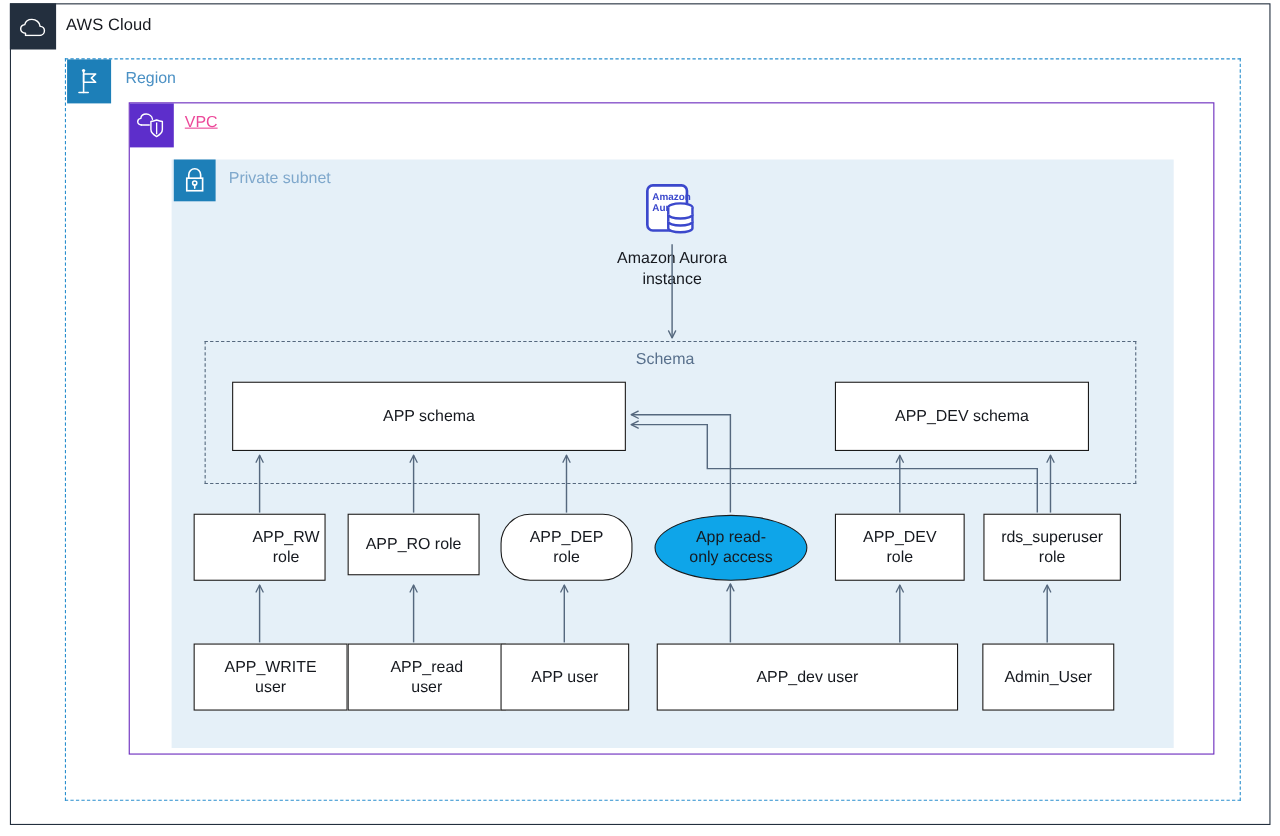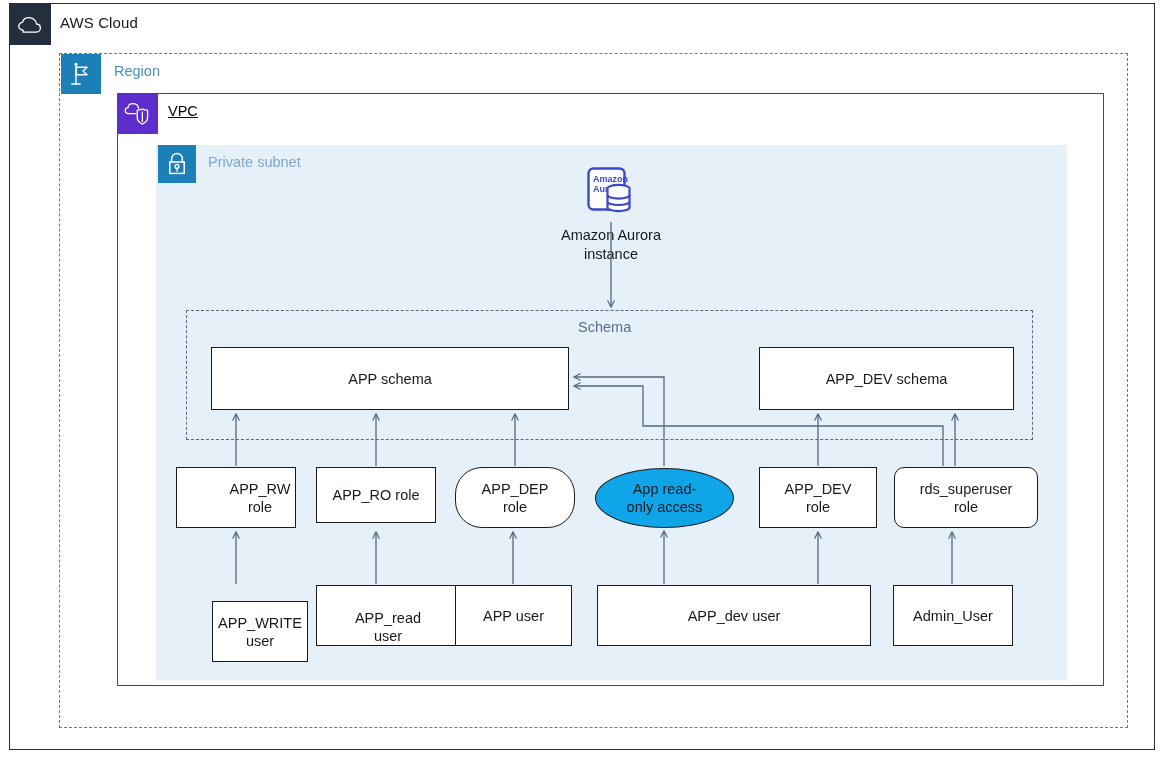--- a/index.html
+++ b/index.html
@@ -21,21 +21,21 @@
               border:1.5px dashed #2a8fce;box-sizing:border-box;background:transparent;}
   .region-icon{position:absolute;left:61px;top:54px;width:40px;height:40px;background:#1d7fb8;
                display:flex;align-items:center;justify-content:center;}
   .region-title{position:absolute;left:114px;top:63px;font-size:14.5px;color:#4a90c4;
                 white-space:nowrap;}
 
   .vpc-box{position:absolute;left:117px;top:93px;width:987px;height:593px;
            border:1.5px solid #6a29bd;box-sizing:border-box;background:transparent;}
   .vpc-icon{position:absolute;left:118px;top:94px;width:40px;height:40px;background:#5d2ecb;
             display:flex;align-items:center;justify-content:center;}
-  .vpc-title{position:absolute;left:168px;top:103px;font-size:14.5px;color:#000000;
+  .vpc-title{position:absolute;left:168px;top:103px;font-size:14.5px;color:#ec4899;
              white-space:nowrap;text-decoration:underline;}
 
   .subnet-box{position:absolute;left:156px;top:145px;width:911px;height:535px;
               background:#e5f0f8;}
   .subnet-icon{position:absolute;left:158px;top:145px;width:38px;height:38px;background:#1d7fb8;
                display:flex;align-items:center;justify-content:center;}
   .subnet-title{position:absolute;left:208px;top:154px;font-size:14.5px;color:#7fa8cc;
                 white-space:nowrap;}
 
   .schema-box{position:absolute;left:186px;top:310px;width:847px;height:130px;
@@ -151,47 +151,47 @@
       <path d="M513,584 L513,532" marker-end="url(#arw)"></path>
       <path d="M664,584 L664,531" marker-end="url(#arw)"></path>
       <path d="M818,584 L818,532" marker-end="url(#arw)"></path>
       <path d="M952,584 L952,532" marker-end="url(#arw)"></path>
     </g>
   </svg>
 
   <div class="node" style="left:211px;top:347px;width:358px;height:63px;">
     <span>APP schema</span>
   </div>
-  <div class="node" style="left:759px;top:347px;width:255px;height:63px;">
+  <div class="node" style="left:759px;top:347px;width:231px;height:63px;">
     <span>APP_DEV schema</span>
   </div>
 
   <div class="node" style="left:176px;top:467px;width:120px;height:61px;padding-left:48px;">
     <span class="ml">APP_RW role</span>
   </div>
   <div class="node" style="left:316px;top:467px;width:120px;height:56px;">
     <span class="ml">APP_RO role</span>
   </div>
   <div class="node" style="left:455px;top:467px;width:120px;height:61px;border-radius:27px;">
     <span class="ml">APP_DEP<br>role</span>
   </div>
   <div class="ellipse" style="left:595px;top:468px;width:139px;height:60px;">
     <span class="ml">App read-<br>only access</span>
   </div>
   <div class="node" style="left:759px;top:467px;width:118px;height:61px;">
     <span class="ml">APP_DEV<br>role</span>
   </div>
-  <div class="node" style="left:894px;top:467px;width:144px;height:61px;border-radius:10px;">
+  <div class="node" style="left:894px;top:467px;width:125px;height:61px;">
     <span class="ml">rds_superuser<br>role</span>
   </div>
 
-  <div class="node" style="left:176px;top:601px;width:96px;height:61px;margin-left:36px;">
+  <div class="node" style="left:176px;top:585px;width:140px;height:61px;">
     <span class="ml">APP_WRITE<br>user</span>
   </div>
-  <div class="node" style="left:316px;top:585px;width:144px;height:61px;align-items:flex-end;">
+  <div class="node" style="left:316px;top:585px;width:144px;height:61px;">
     <span class="ml">APP_read<br>user</span>
   </div>
   <div class="node" style="left:455px;top:585px;width:117px;height:61px;">
     <span class="ml">APP user</span>
   </div>
   <div class="node" style="left:597px;top:585px;width:274px;height:61px;">
     <span class="ml">APP_dev user</span>
   </div>
   <div class="node" style="left:893px;top:585px;width:120px;height:61px;">
     <span class="ml">Admin_User</span>

